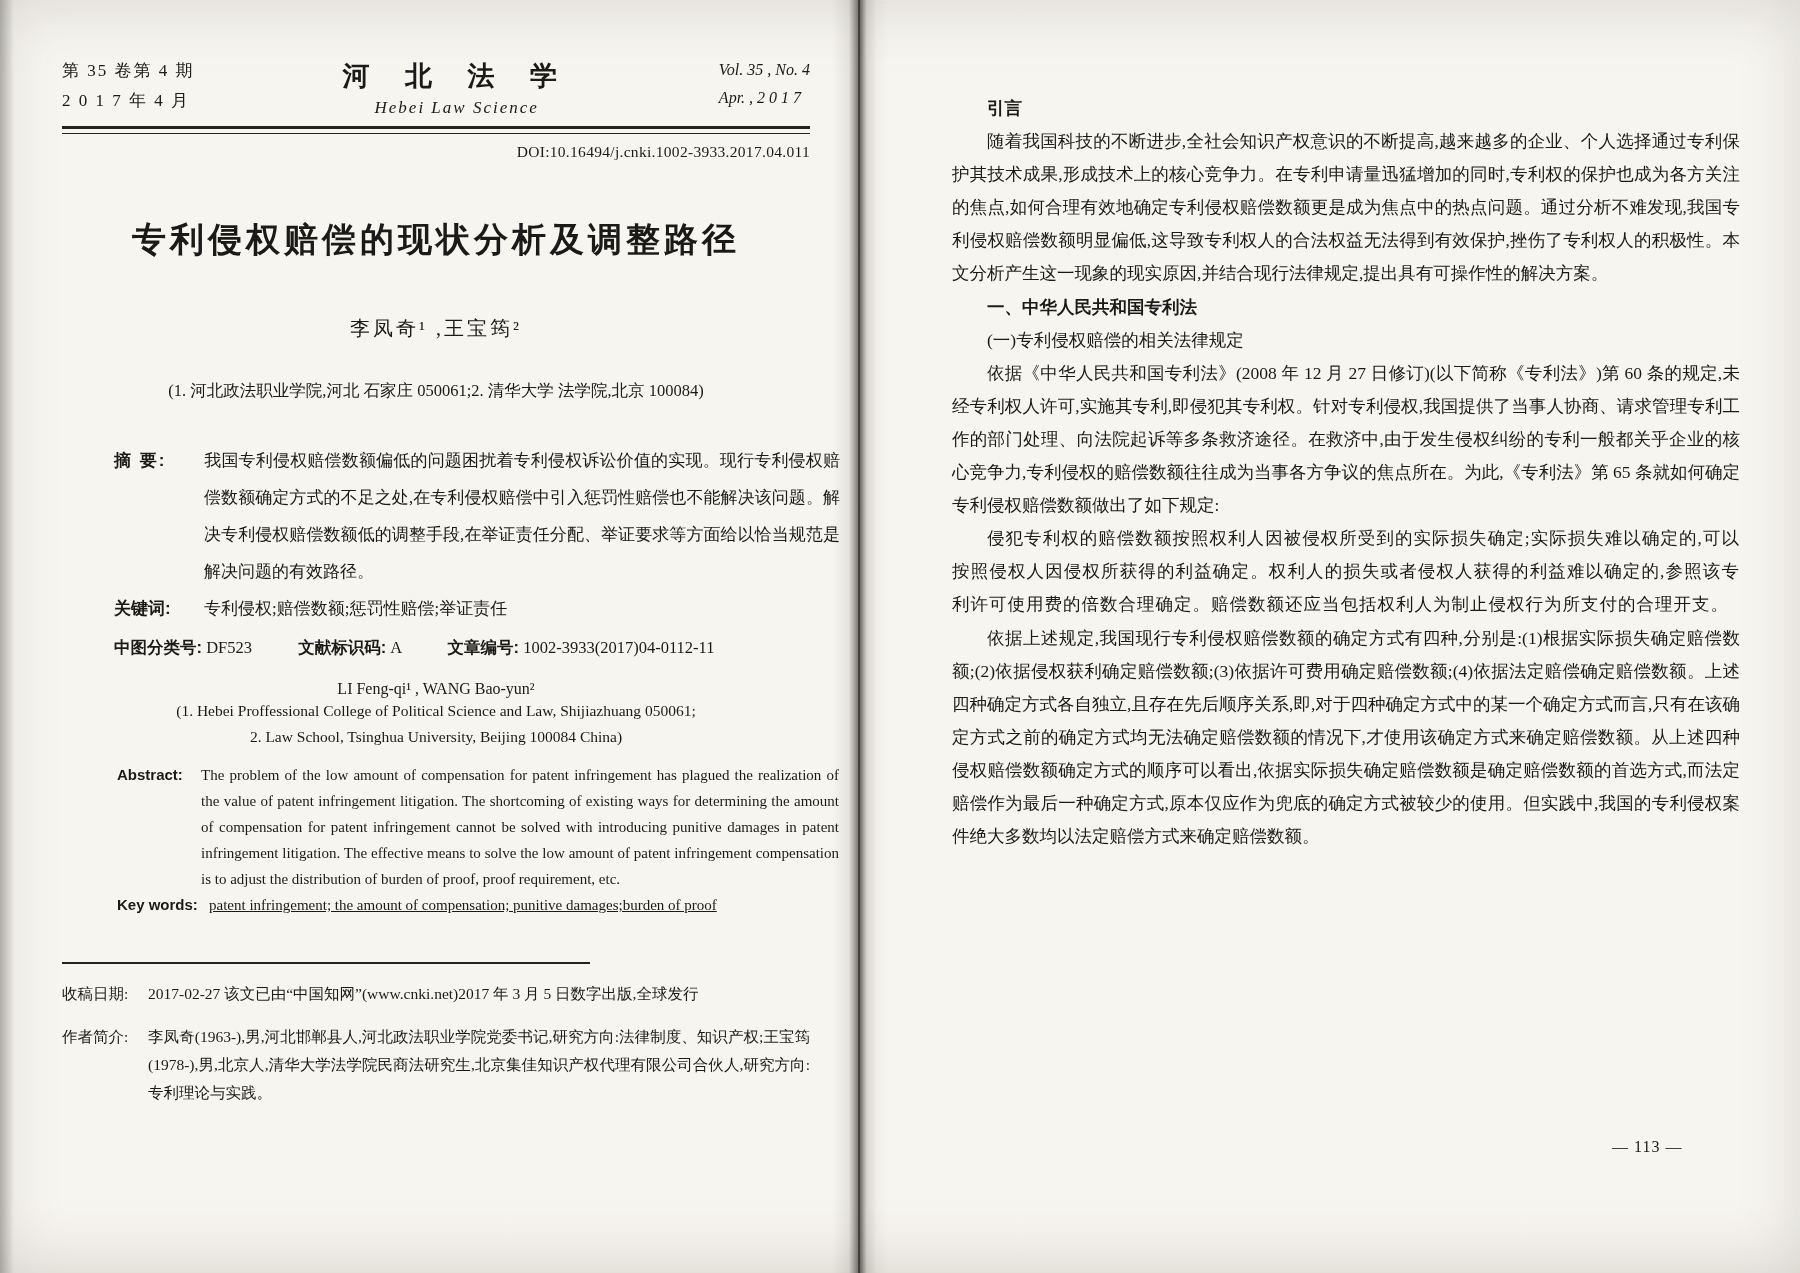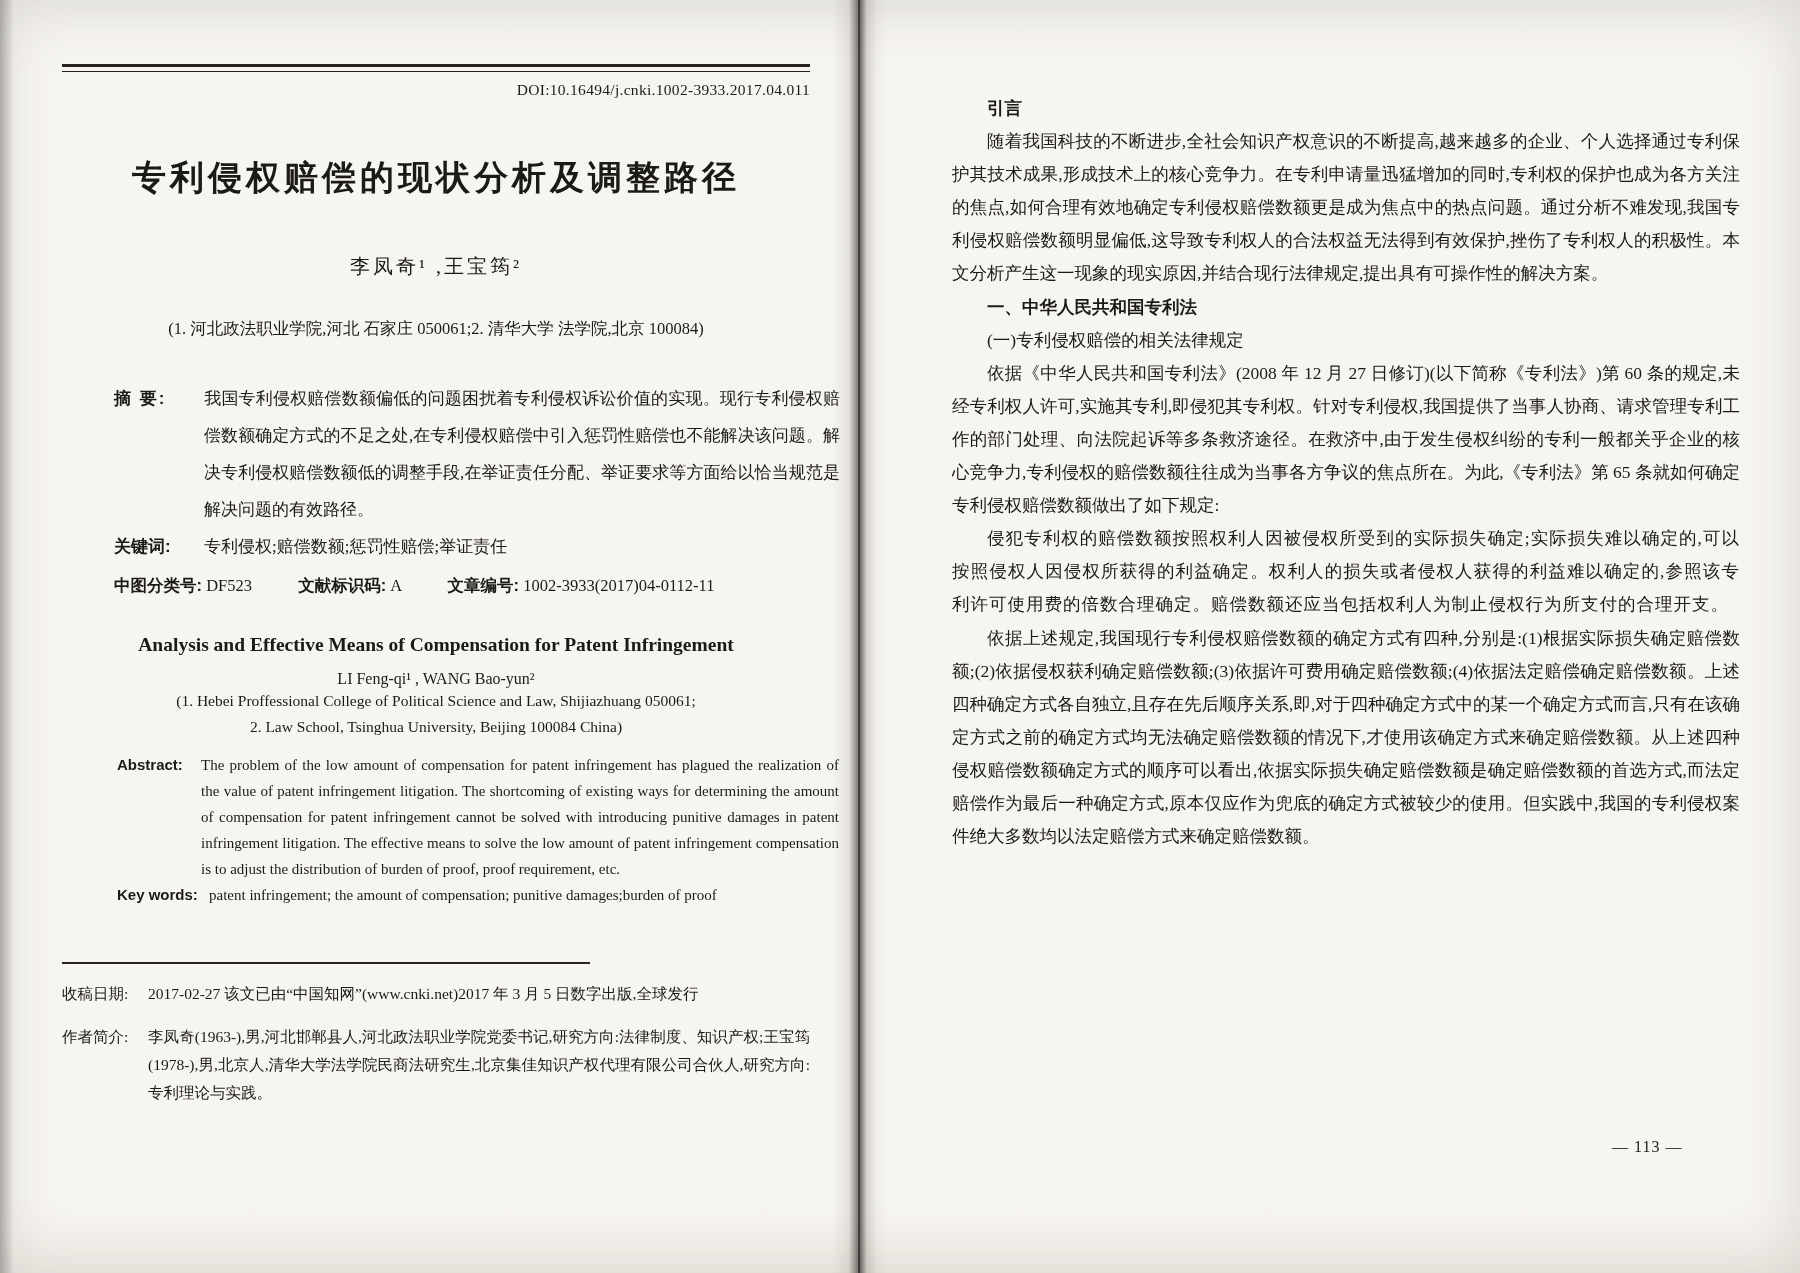--- a/index.html
+++ b/index.html
@@ -64,21 +64,21 @@
   .clc-line .lbl { font-family:"Liberation Sans","DejaVu Sans",sans-serif; font-weight:bold; }
   .clc-gap { display:inline-block; width:38px; }
 
   .title-en { text-align:center; margin-top:30px; font-weight:bold; font-size:19.5px; }
   .authors-en { text-align:center; margin-top:14px; font-size:16px; }
   .affil-en { text-align:center; margin-top:0; font-size:15.5px; line-height:26px; }
   .abs-en { margin:12px 0 0 55px; width:638px; font-size:15px; line-height:26px;
             padding-left:84px; text-indent:-84px; }
   .abs-en .lbl { display:inline-block; width:84px; text-indent:0; }
   .kw-en { margin:0 0 0 55px; width:638px; font-size:15px; line-height:26px;
-           padding-left:92px; text-indent:-92px; }
+           padding-left:92px; text-indent:-92px;text-decoration:underline; }
   .kw-en .lbl { display:inline-block; width:92px; text-indent:0; }
 
   .footnote { position:absolute; left:62px; top:962px; width:748px; }
   .footnote-rule { width:528px; border-top:2px solid #25221f; margin-bottom:12px; }
   .fn-line { font-size:15.5px; line-height:28px; padding-left:86px; text-indent:-86px; text-align:justify; }
   .fn-line .lbl { display:inline-block; width:86px; text-indent:0; }
   .pageno { font-size:16px; letter-spacing:1px; }
 
   
   .right-page { position:absolute; left:952px; top:92px; width:788px; }
@@ -89,20 +89,34 @@
   .rp-quote { text-indent:2em; text-align:justify; letter-spacing:1px; }
   .pageno-right { position:absolute; left:1612px; top:1138px; }
 </style>
 </head>
 <body>
 
 <div class="scan">
 
   <div class="left-page">
 
+    <div class="jr-header">
+      <div class="jr-issue-block">
+        <div>第 35 卷第 4 期</div>
+        <div>2 0 1 7 年 4 月</div>
+      </div>
+      <div class="jr-name-block">
+        <div class="jr-name-cn">河 北 法 学</div>
+        <div class="jr-name-en">Hebei  Law  Science</div>
+      </div>
+      <div class="jr-vol-block">
+        <div>Vol. 35 , No. 4</div>
+        <div>Apr. , 2 0 1 7</div>
+      </div>
+    </div>
 
     <div class="header-rule"></div>
 
     <div class="doi-line">DOI:10.16494/j.cnki.1002-3933.2017.04.011</div>
 
     <div class="article-title">专利侵权赔偿的现状分析及调整路径</div>
 
     <div class="authors-cn">李凤奇¹ ,王宝筠²</div>
 
     <div class="affil-cn">(1. 河北政法职业学院,河北 石家庄 050061;2. 清华大学 法学院,北京 100084)</div>
@@ -115,21 +129,20 @@
       <span class="lbl">中图分类号:</span>
       <span>DF523</span>
       <span class="clc-gap"></span>
       <span class="lbl">文献标识码:</span>
       <span>A</span>
       <span class="clc-gap"></span>
       <span class="lbl">文章编号:</span>
       <span>1002-3933(2017)04-0112-11</span>
     </div>
 
-    <div class="title-en">Analysis and Effective Means of Compensation for Patent Infringement</div>
 
     <div class="authors-en">LI Feng-qi¹ , WANG Bao-yun²</div>
 
     <div class="affil-en">
       <div>(1. Hebei Proffessional College of Political Science and Law, Shijiazhuang 050061;</div>
       <div>2. Law School, Tsinghua University, Beijing 100084 China)</div>
     </div>
 
     <p class="hang abs-en"><span class="lbl">Abstract:</span><span>The problem of the low amount of compensation for patent infringement has plagued the realization of the value of patent infringement litigation. The shortcoming of existing ways for determining the amount of compensation for patent infringement cannot be solved with introducing punitive damages in patent infringement litigation. The effective means to solve the low amount of patent infringement compensation is to adjust the distribution of burden of proof, proof requirement, etc.</span></p>
 

